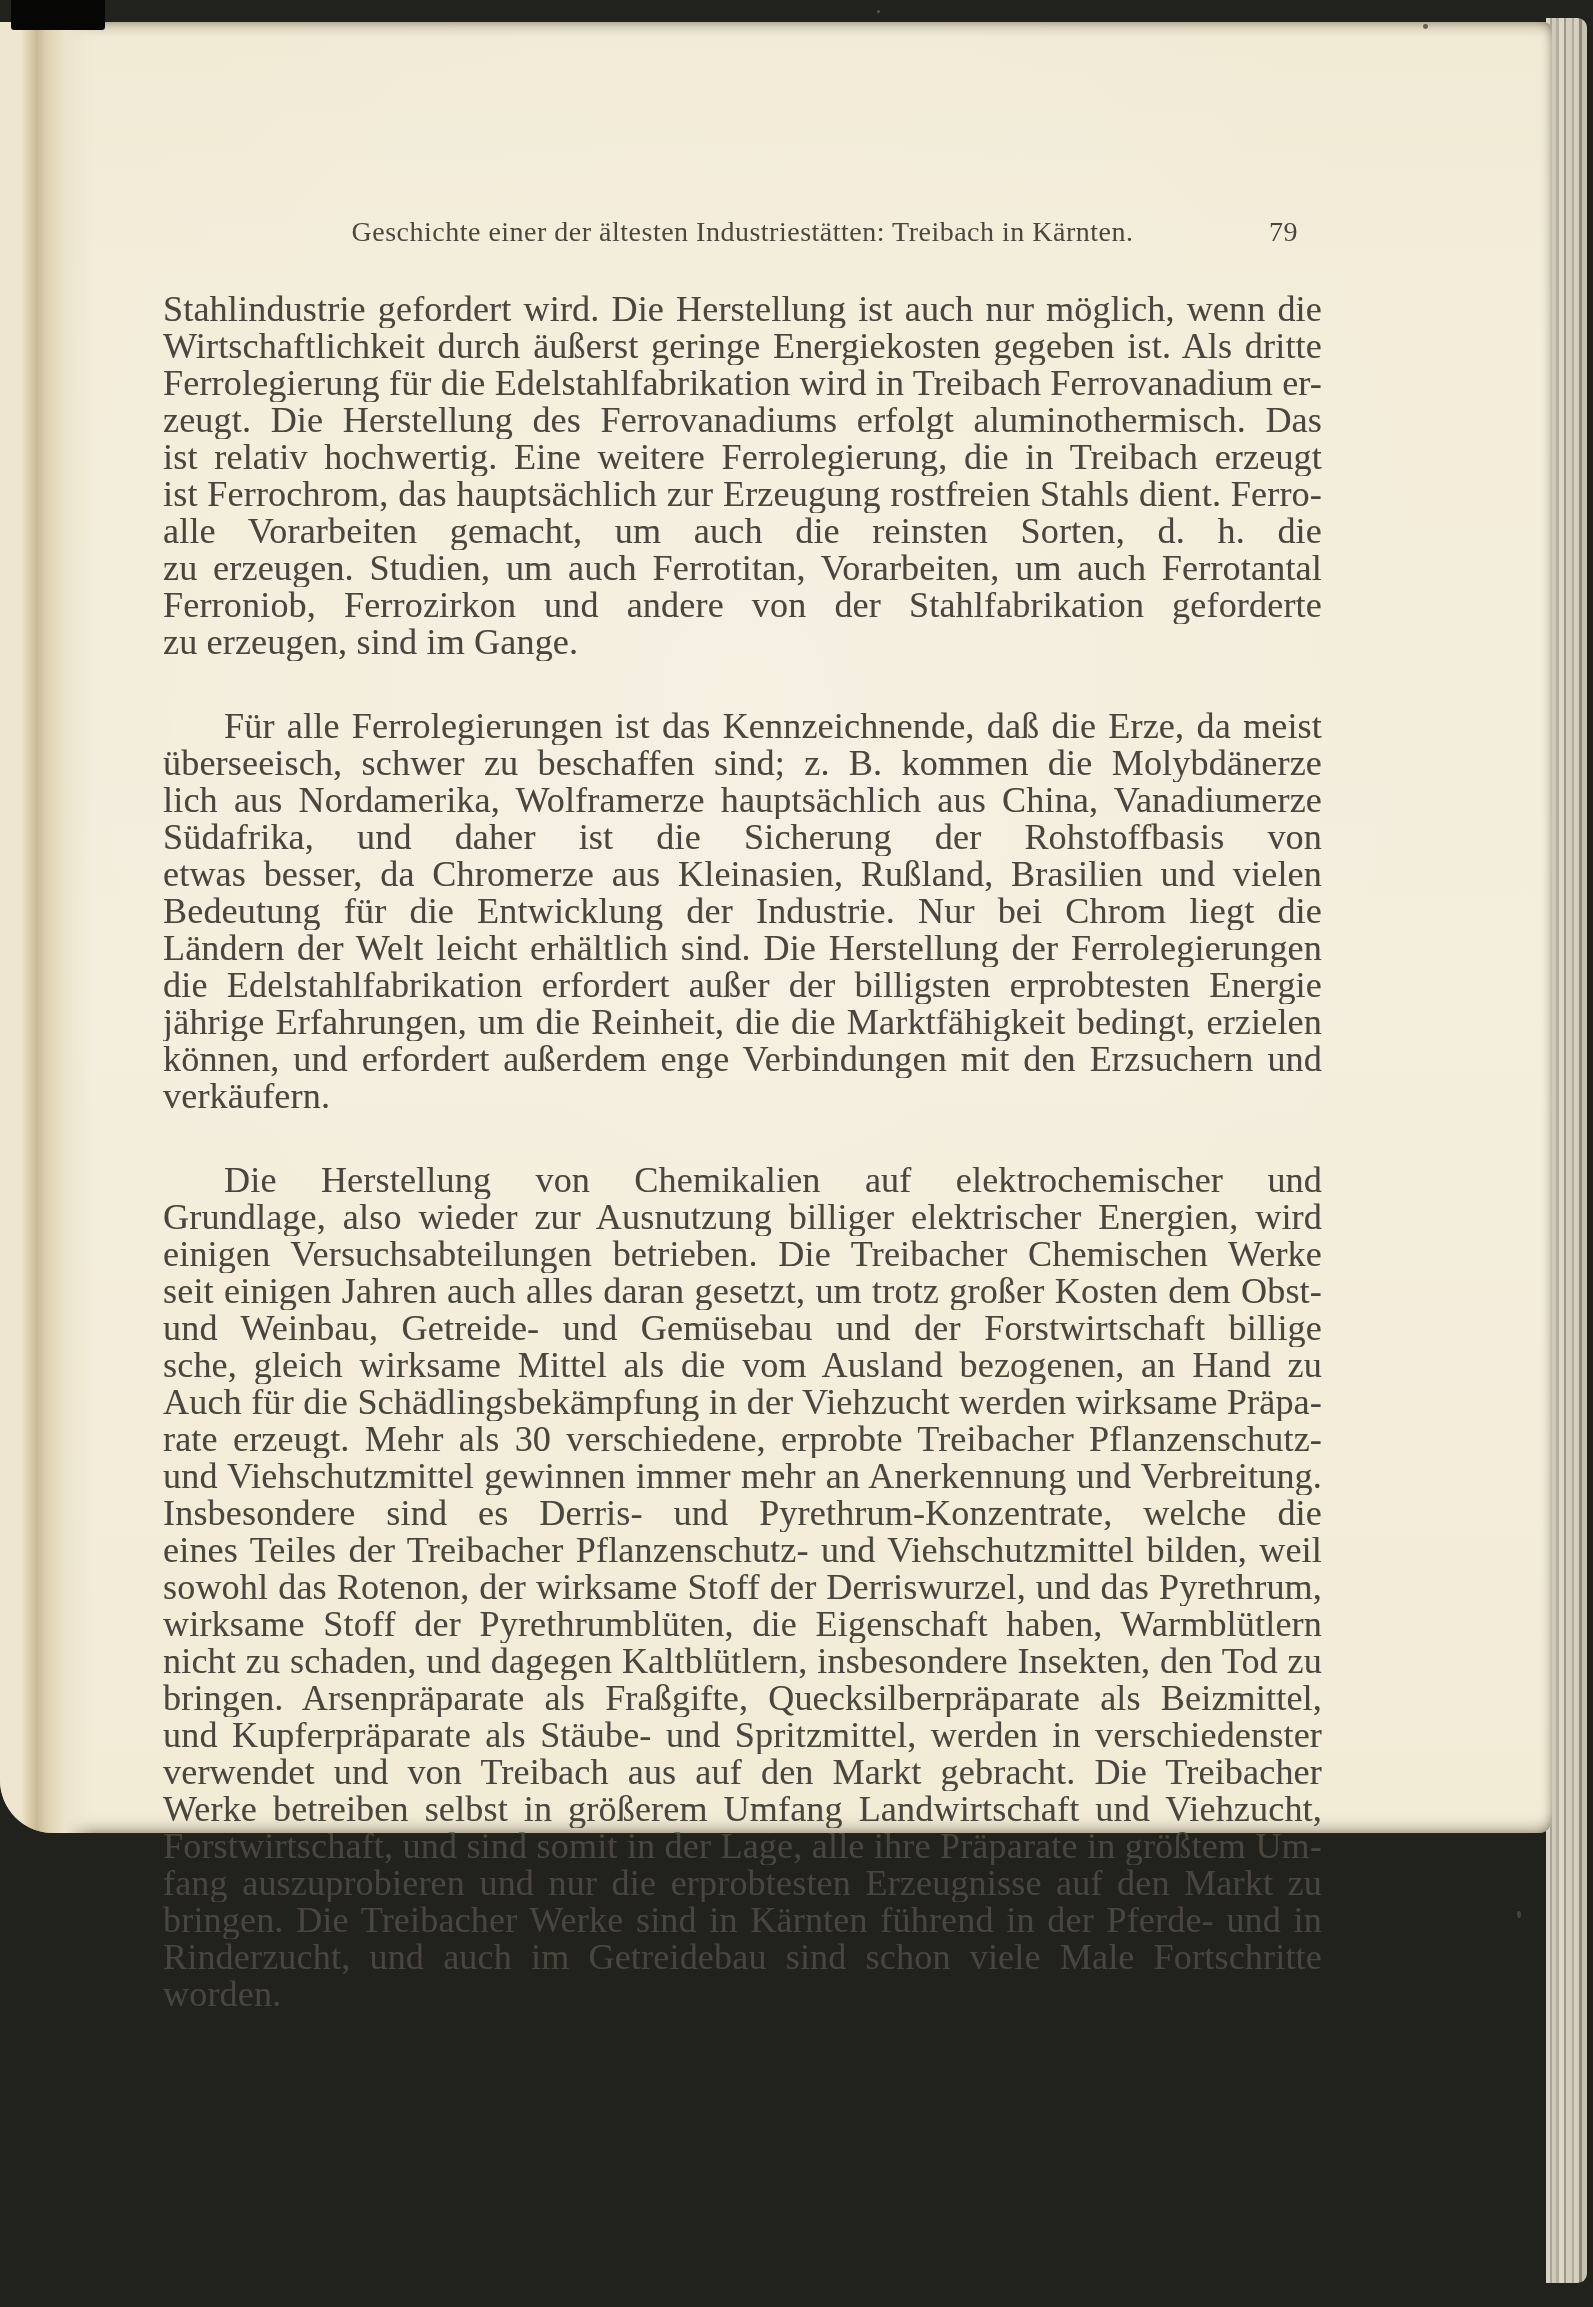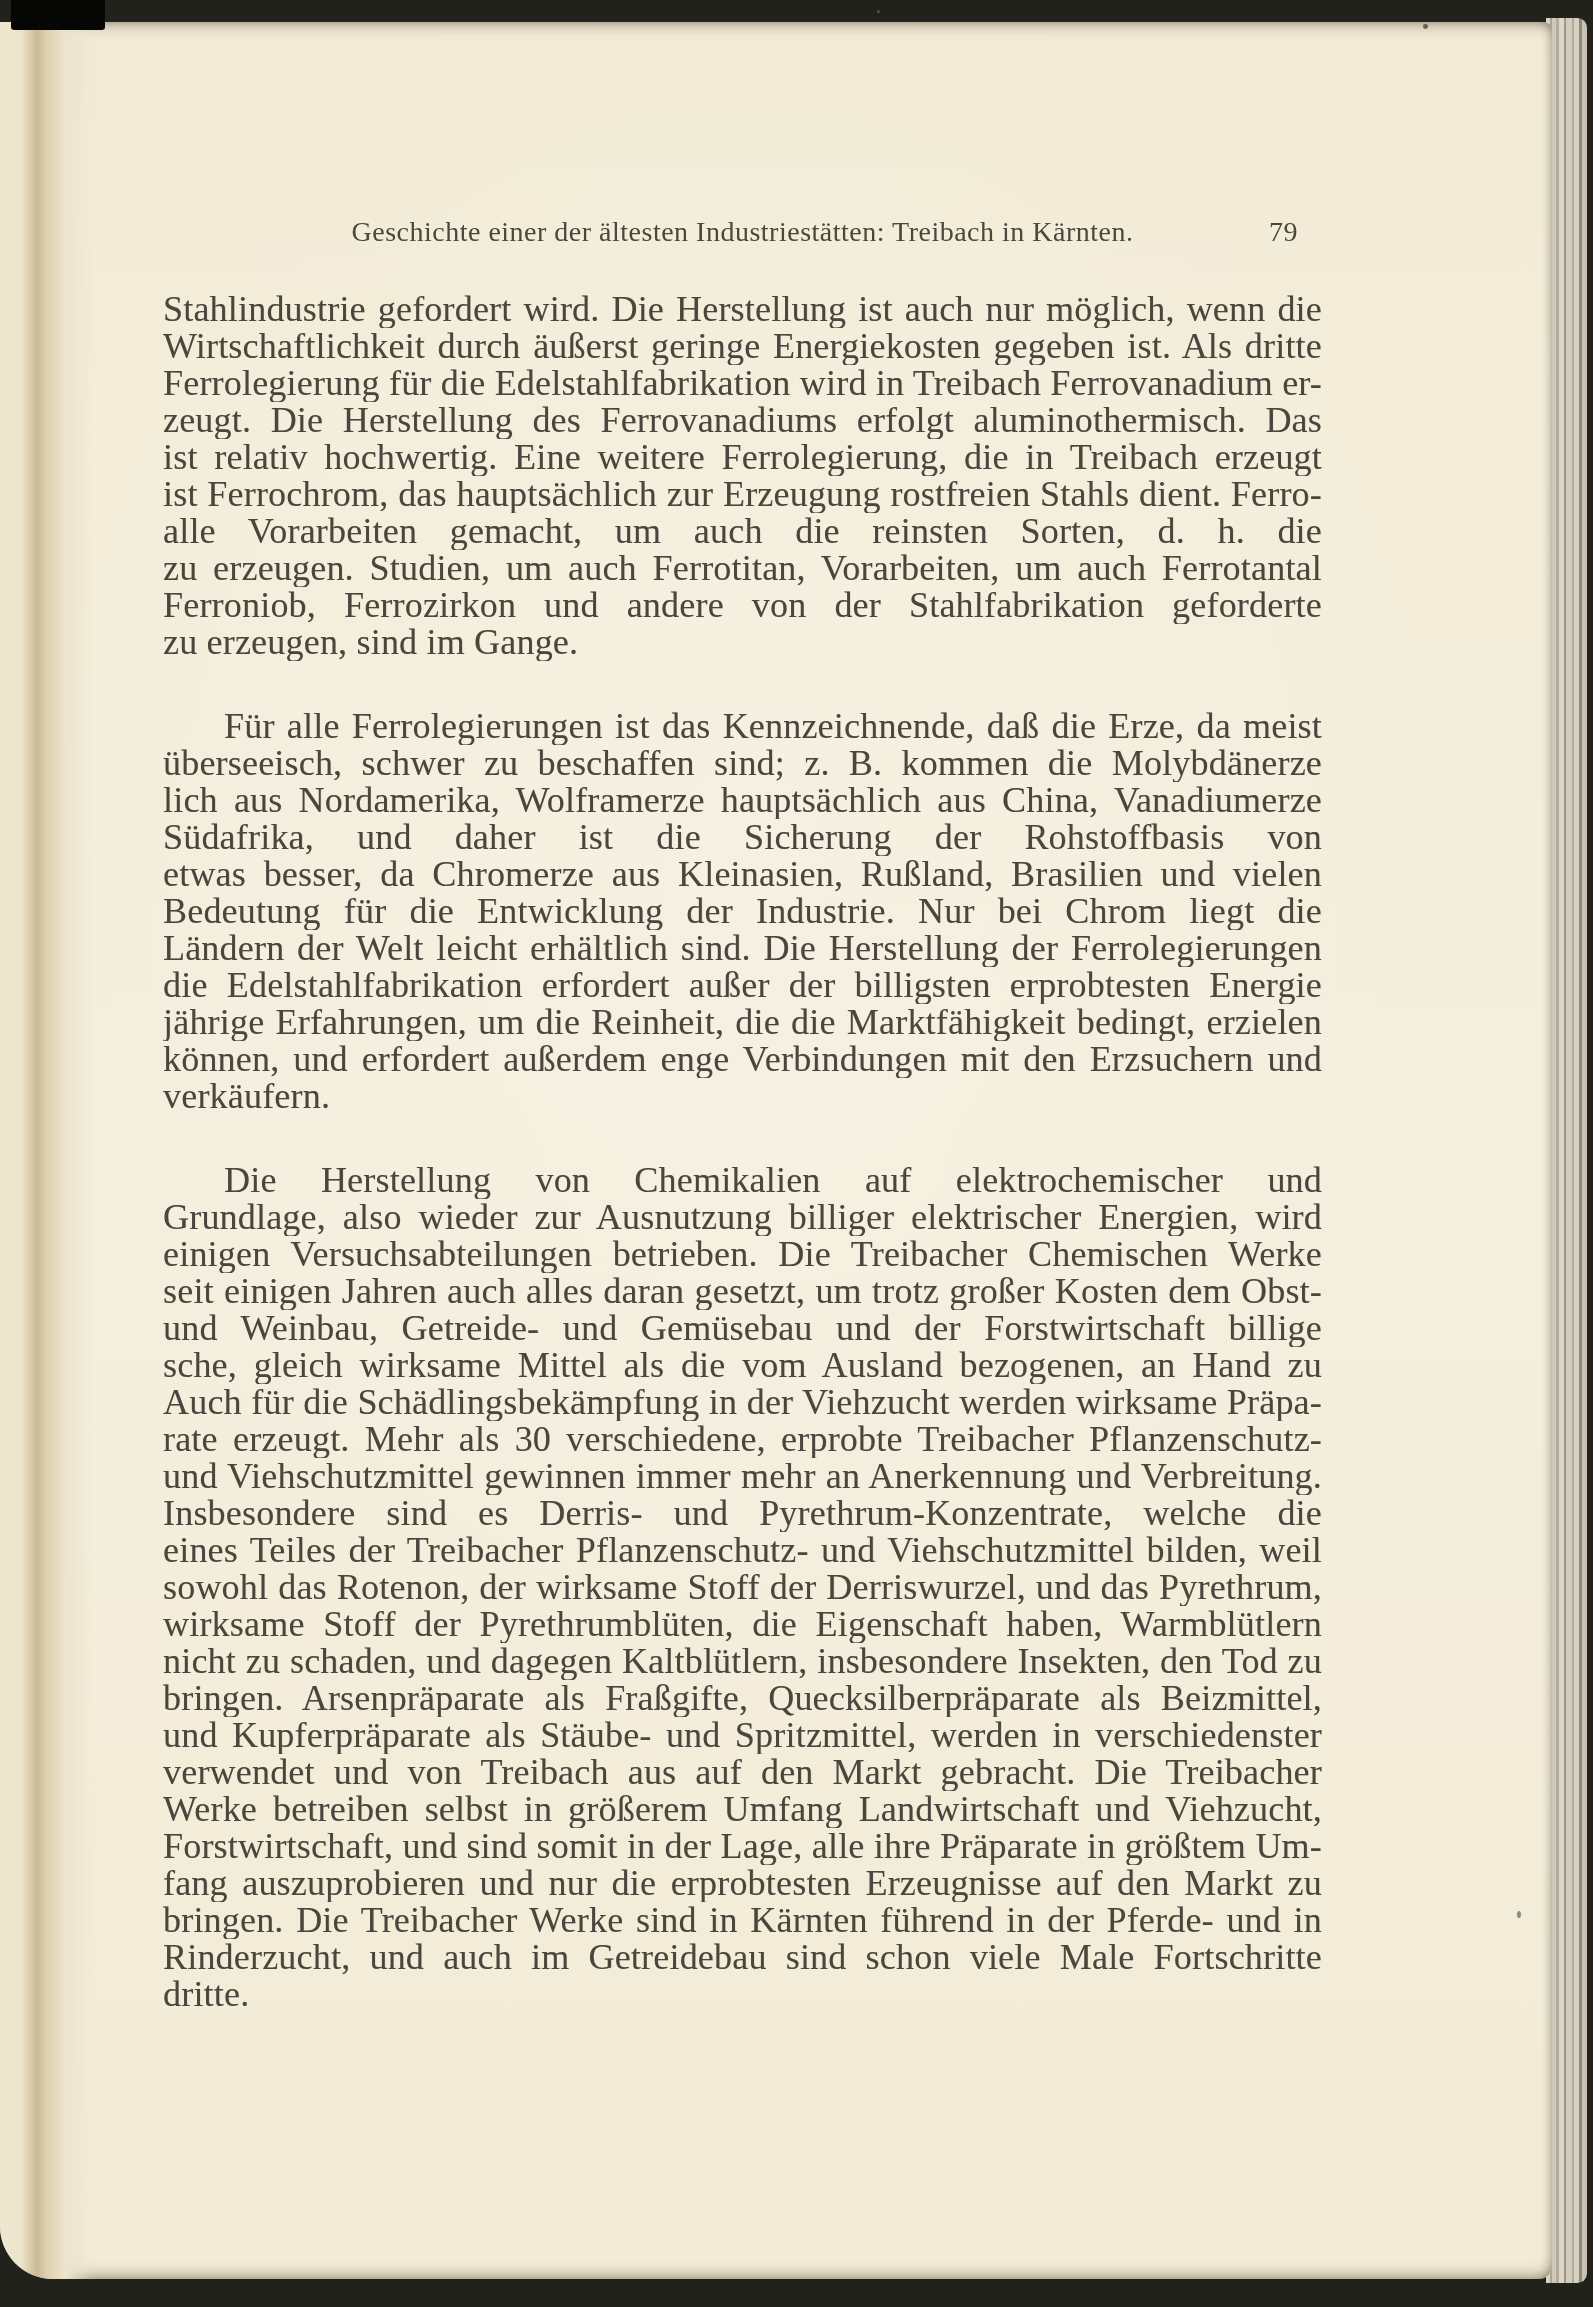--- a/index.html
+++ b/index.html
@@ -25,21 +25,21 @@
       #d2ccbc 20px, #d2ccbc 25.5px,
       #b0aa9c 25.5px, #b0aa9c 28px,
       #d6d0c0 28px, #d6d0c0 33px,
       #8f8a7d 33px, #8f8a7d 36px,
       #c8c2b2 36px, #c8c2b2 41px);
     border-radius:0 9.6px 9.6px 0;
   }
 
   
   .page {
-    position:absolute; left:0; top:22px; width:1552px; height:2257px;
+    position:absolute; left:0; top:22px; width:1552px; height:1811px;
     background:
       radial-gradient(ellipse 1116px 1434px at 48% 38%, rgba(255,255,255,0.16), rgba(255,255,255,0) 70%),
       linear-gradient(180deg, #f1ead5 0%, #f3edda 18%, #f4eedd 55%, #f2ebd6 100%);
     border-radius:1.6px 8px 12.8px 53px;
     box-shadow:
       inset 0 9.6px 16px -11px rgba(45,40,22,0.70),
       inset 0 -11px 17.5px -12px rgba(45,40,22,0.65),
       inset -8px 0 12.8px -9.6px rgba(45,40,22,0.40);
   }
   
@@ -137,21 +137,21 @@
         <div class="line">wirksame Stoff der Pyrethrumblüten, die Eigenschaft haben, Warmblütlern beinahe</div>
         <div class="line">nicht zu schaden, und dagegen Kaltblütlern, insbesondere Insekten, den Tod zu</div>
         <div class="line">bringen. Arsenpräparate als Fraßgifte, Quecksilberpräparate als Beizmittel, Schwefel-</div>
         <div class="line">und Kupferpräparate als Stäube- und Spritzmittel, werden in verschiedenster Art</div>
         <div class="line">verwendet und von Treibach aus auf den Markt gebracht. Die Treibacher Chemischen</div>
         <div class="line">Werke betreiben selbst in größerem Umfang Landwirtschaft und Viehzucht, ebenso</div>
         <div class="line">Forstwirtschaft, und sind somit in der Lage, alle ihre Präparate in größtem Um-</div>
         <div class="line">fang auszuprobieren und nur die erprobtesten Erzeugnisse auf den Markt zu</div>
         <div class="line">bringen. Die Treibacher Werke sind in Kärnten führend in der Pferde- und in der</div>
         <div class="line">Rinderzucht, und auch im Getreidebau sind schon viele Male Fortschritte erzielt</div>
-        <div class="line last">dritte.</div>
+        <div class="line last">worden.</div>
       </div>
   </div>
 
   <div class="black-tab"></div>
   <div class="speck s1"></div>
   <div class="speck s2"></div>
   <div class="speck s3"></div>
 </div>
 
 

